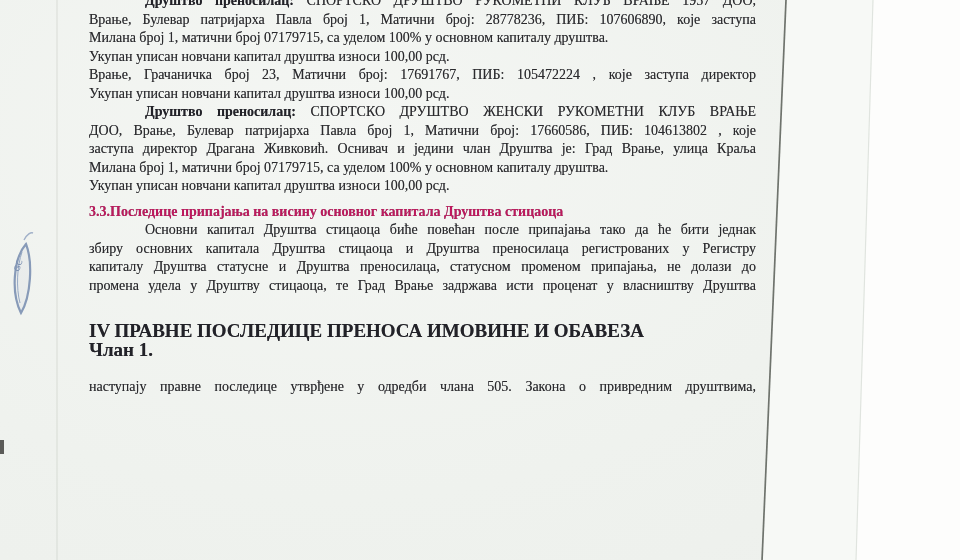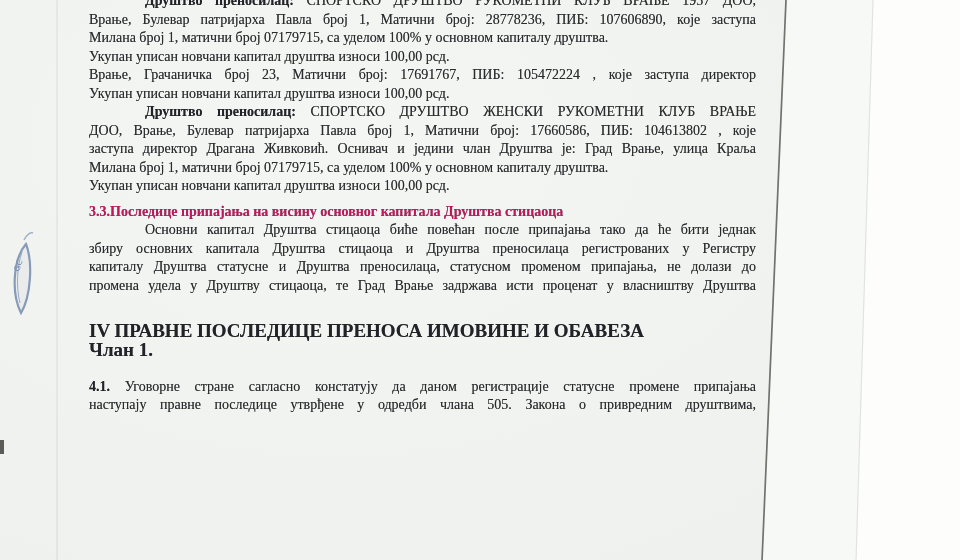--- a/index.html
+++ b/index.html
@@ -65,16 +65,15 @@
     <div class="sp7"></div>
     <div class="ln bold"><span>3.3.Последице припајања на висину основног капитала Друштва стицаоца</span></div>
     <div class="ln j ind"><span>Основни капитал Друштва стицаоца биће повећан после припајања тако да ће бити једнак</span></div>
     <div class="ln j"><span>збиру основних капитала Друштва стицаоца и Друштва преносилаца регистрованих у Регистру</span></div>
     <div class="ln j"><span>капиталу Друштва статусне и Друштва преносилаца, статусном променом припајања, не долази до</span></div>
     <div class="ln j"><span>промена удела у Друштву стицаоца, те Град Врање задржава исти проценат у власништву Друштва</span></div>
     <div class="sp27"></div>
     <div class="ln ctr"><span>IV ПРАВНЕ ПОСЛЕДИЦЕ ПРЕНОСА ИМОВИНЕ И ОБАВЕЗА</span></div>
     <div class="ln ctr"><span>Члан 1.</span></div>
     <div class="sp18"></div>
-    <div class="ln j"><span class="bp">4.1.</span><span> Уговорне стране сагласно констатују да даном регистрације статусне промене припајања</span></div>
     <div class="ln j"><span>наступају правне последице утврђене у одредби члана 505. Закона о привредним друштвима,</span></div>
   </div>
 </div>
 
 </body></html>

